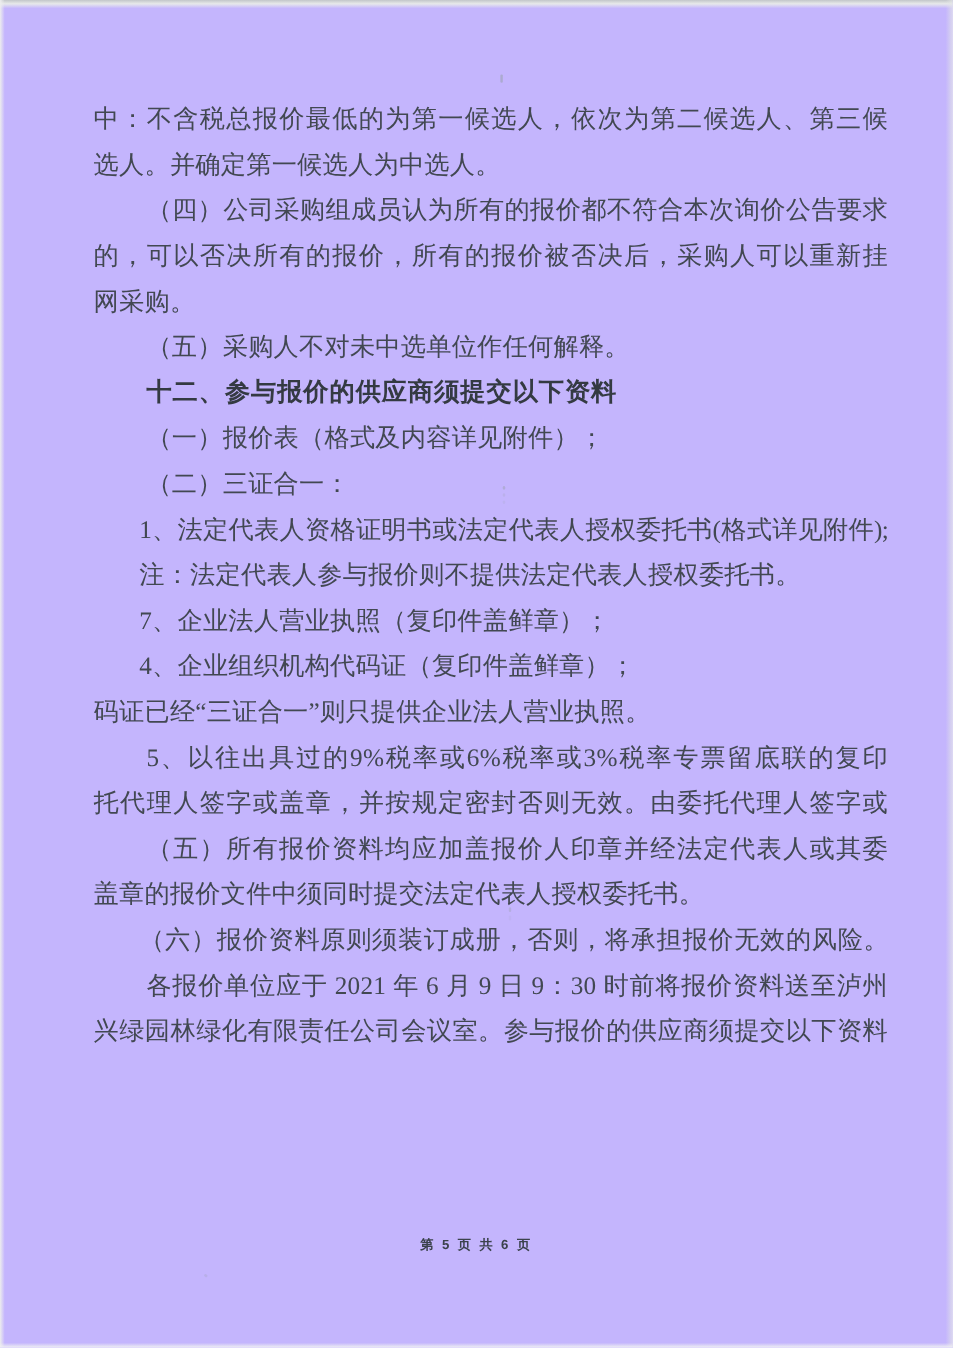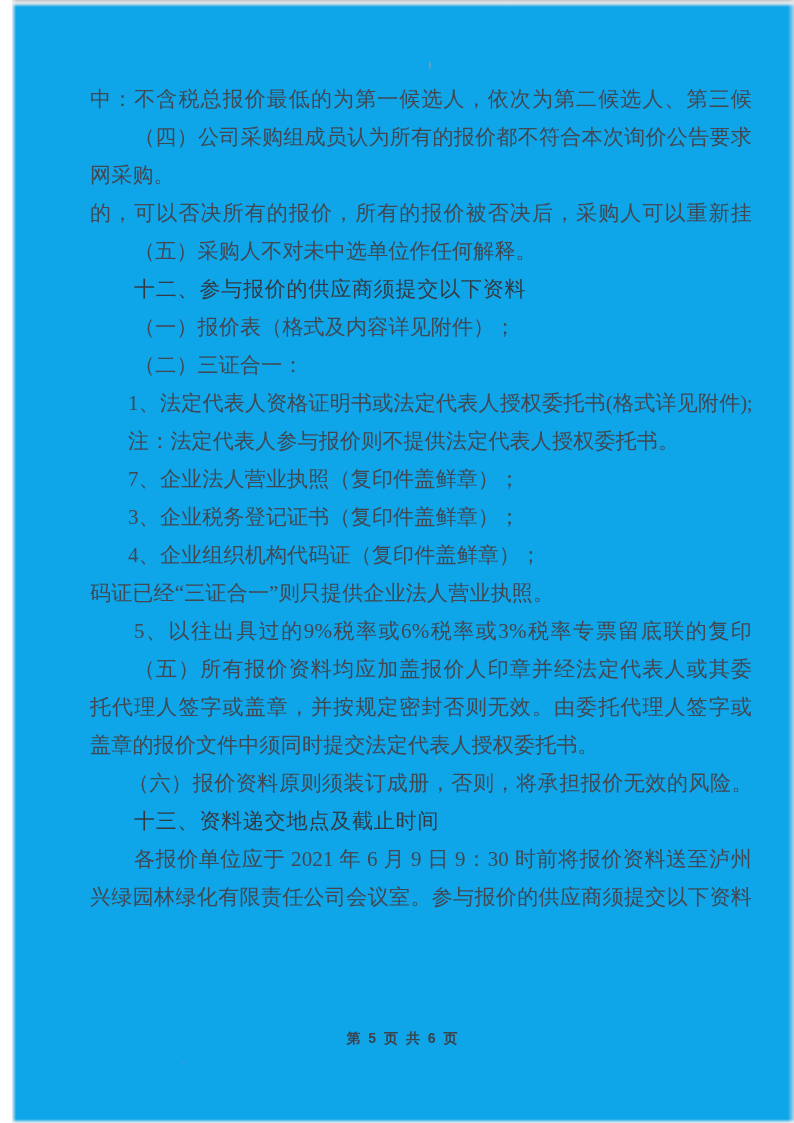--- a/index.html
+++ b/index.html
@@ -10,22 +10,21 @@
     width: 794px;
     height: 1123px;
     background: #ffffff;
     position: relative;
     overflow: hidden;
     font-family: "Liberation Serif", "DejaVu Serif", serif;
   }
   .sheet {
     position: absolute;
     inset: 0;
-    background: #0ea5e9;
-    margin-left: 12px;
+    background: #c4b5fd;
   }
   
   .edge-top {
     position: absolute; top: 0; left: 0; right: 0; height: 7px;
     background: linear-gradient(180deg, #c2c6c9 0%, #e7e9ea 45%, rgba(255,255,255,0) 100%);
   }
   .edge-right {
     position: absolute; top: 0; right: 0; bottom: 0; width: 6px;
     background: linear-gradient(270deg, #e3e5e6 0%, rgba(255,255,255,0) 100%);
     opacity: .75;
@@ -58,70 +57,69 @@
   .line.ind1 { padding-left: 38px; }
   .line.ind2 { padding-left: 44px; }
   .line.just {
     white-space: normal;
     text-align: justify;
     text-align-last: justify;
     text-justify: distribute;
   }
   .line.bold {
     font-family: "Liberation Sans", "DejaVu Sans", sans-serif;
-    font-weight: normal;
+    font-weight: bold;
     color: #343a42;
     letter-spacing: 0.8px;
   }
   .line.tight { letter-spacing: -0.6px; }
   
   .footer {
     position: absolute;
     left: 0; right: 0;
     top: 1030px;
     text-align: center;
     font-family: "Liberation Sans", "DejaVu Sans", sans-serif;
-    font-size: 14px;
+    font-size: 11px;
     font-weight: 600;
     letter-spacing: 2px;
     color: #3b424c;
   }
   
   .speck { position: absolute; background: #98a0ab; border-radius: 1px; }
   .speck-a { left: 417px; top: 62px;  width: 2px; height: 7px;  opacity: .55; }
   .speck-b { left: 419px; top: 405px; width: 2px; height: 3px;  opacity: .45; box-shadow: 0 6px 0 rgba(152,160,171,.45), 0 12px 0 rgba(152,160,171,.35); }
   .speck-c { left: 424px; top: 756px; width: 2px; height: 4px;  opacity: .35; box-shadow: 0 7px 0 rgba(152,160,171,.3); }
   .speck-d { left: 170px; top: 1062px; width: 3px; height: 2px; opacity: .25; transform: rotate(40deg); }
 </style>
 </head>
 <body>
 
 <div class="sheet">
 
   <div class="content">
       <div class="line just">中：不含税总报价最低的为第一候选人，依次为第二候选人、第三候</div>
+      <div class="line">选人。并确定第一候选人为中选人。</div>
       <div class="line ind2 just">（四）公司采购组成员认为所有的报价都不符合本次询价公告要求</div>
+      <div class="line just">的，可以否决所有的报价，所有的报价被否决后，采购人可以重新挂</div>
       <div class="line">网采购。</div>
-      <div class="line just">的，可以否决所有的报价，所有的报价被否决后，采购人可以重新挂</div>
       <div class="line ind2">（五）采购人不对未中选单位作任何解释。</div>
       <div class="line ind2 bold">十二、参与报价的供应商须提交以下资料</div>
       <div class="line ind2">（一）报价表（格式及内容详见附件）；</div>
       <div class="line ind2">（二）三证合一：</div>
       <div class="line ind1 just tight">1、法定代表人资格证明书或法定代表人授权委托书(格式详见附件);</div>
       <div class="line ind1">注：法定代表人参与报价则不提供法定代表人授权委托书。</div>
       <div class="line ind1">7、企业法人营业执照（复印件盖鲜章）；</div>
-      <div class="line ind1">3、企业税务登记证书（复印件盖鲜章）；</div>
       <div class="line ind1">4、企业组织机构代码证（复印件盖鲜章）；</div>
       <div class="line">码证已经“三证合一”则只提供企业法人营业执照。</div>
       <div class="line ind2 just">5、以往出具过的9%税率或6%税率或3%税率专票留底联的复印件；</div>
+      <div class="line just">托代理人签字或盖章，并按规定密封否则无效。由委托代理人签字或</div>
       <div class="line ind2 just">（五）所有报价资料均应加盖报价人印章并经法定代表人或其委</div>
-      <div class="line just">托代理人签字或盖章，并按规定密封否则无效。由委托代理人签字或</div>
       <div class="line">盖章的报价文件中须同时提交法定代表人授权委托书。</div>
       <div class="line ind1 just tight">（六）报价资料原则须装订成册，否则，将承担报价无效的风险。</div>
-      <div class="line ind2 bold">十三、资料递交地点及截止时间</div>
       <div class="line ind2 just">各报价单位应于 2021 年 6 月 9 日 9：30 时前将报价资料送至泸州</div>
       <div class="line just">兴绿园林绿化有限责任公司会议室。参与报价的供应商须提交以下资料</div>
     </div>
 
   <div class="footer">第 5 页 共 6 页</div>
 
   <div class="edge-top"></div>
   <div class="edge-right"></div>
   <div class="edge-left"></div>
   <div class="edge-bottom"></div>

